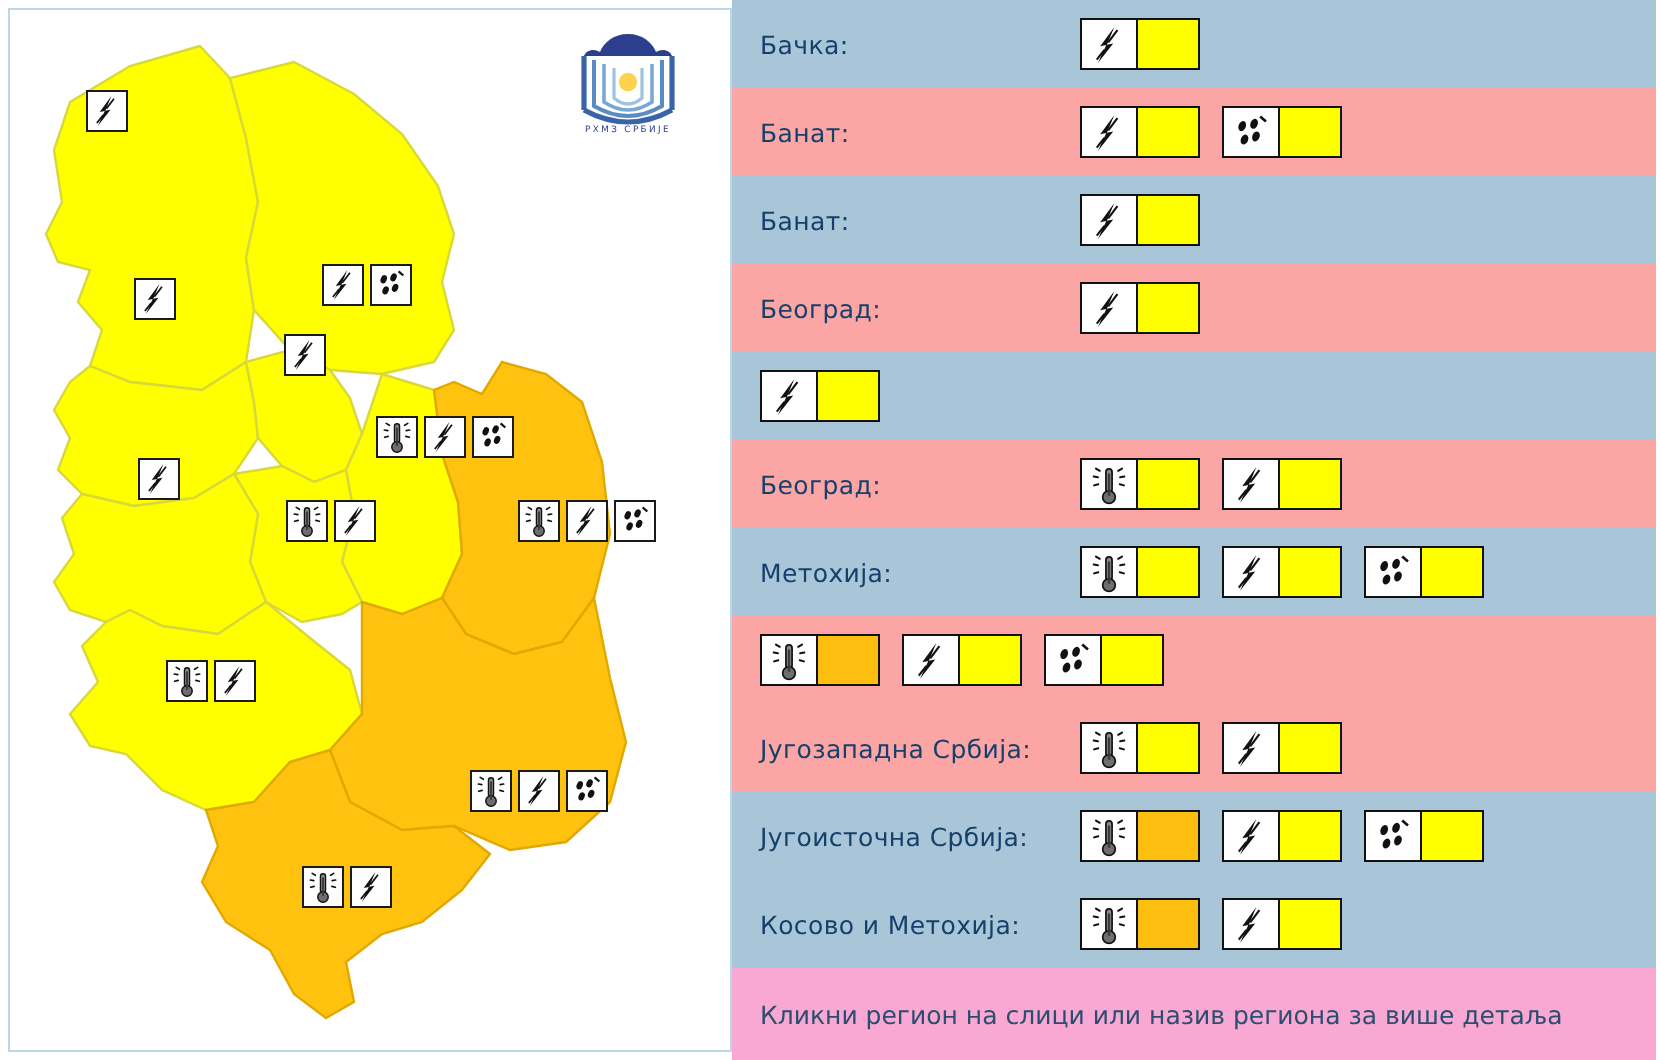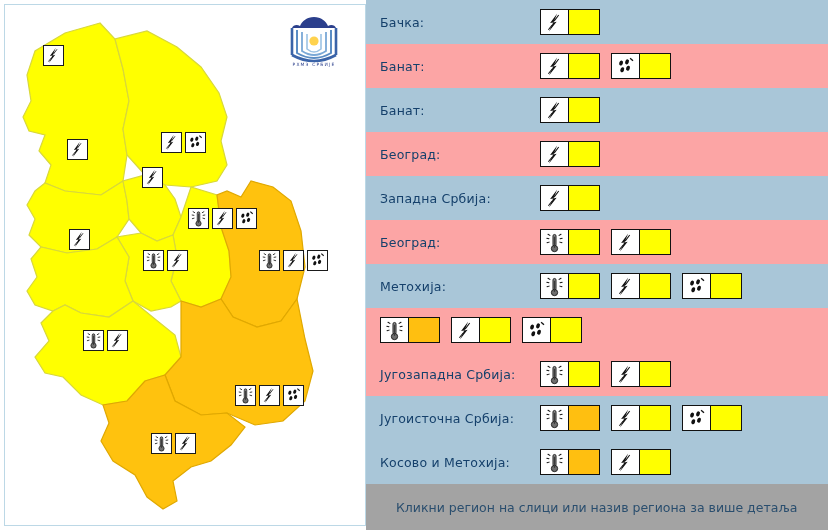--- a/index.html
+++ b/index.html
@@ -78,22 +78,22 @@
     display:flex;align-items:center;justify-content:center;
   }
   .badge .ico svg{display:block;width:23px;height:23px;}
   .badge .lvl{width:30px;}
   .lvl.yellow{background:#ffff00;}
   .lvl.orange{background:#ffbf10;}
 
   .footer-row{
     height:46px;
     display:flex;align-items:center;
-    padding-left:30px;
-    background:#a3a3a3;
+    padding-left:14px;
+    background:#f9a8d4;
     color:#2a4e6e;
     font-size:12.5px;
   }
 </style>
 </head>
 <body>
 
 <div class="app">
 
   <div class="map-panel">
@@ -425,21 +425,20 @@
                   <path d="M14.8 2.6 L7.4 12.6 L10.6 12.0 L6.2 21.4 L14.2 11.2 L10.9 11.9 Z" fill="#111"></path>
                   <path d="M16.4 4.2 L11.6 10.6" stroke="#111" stroke-width="1.1" fill="none"></path>
                   <path d="M9.6 14.6 L5.6 19.6" stroke="#111" stroke-width="1.1" fill="none"></path>
                 </svg>
               </div>
               <div class="lvl yellow"></div>
             </div>
           </div>
         </div>
         <div class="row dark">
-          <div class="row-label">Западна Србија:</div>
           <div class="badges">
             <div class="badge">
               <div class="ico">
                 <svg viewBox="0 0 24 24">
                   <path d="M14.8 2.6 L7.4 12.6 L10.6 12.0 L6.2 21.4 L14.2 11.2 L10.9 11.9 Z" fill="#111"></path>
                   <path d="M16.4 4.2 L11.6 10.6" stroke="#111" stroke-width="1.1" fill="none"></path>
                   <path d="M9.6 14.6 L5.6 19.6" stroke="#111" stroke-width="1.1" fill="none"></path>
                 </svg>
               </div>
               <div class="lvl yellow"></div>

